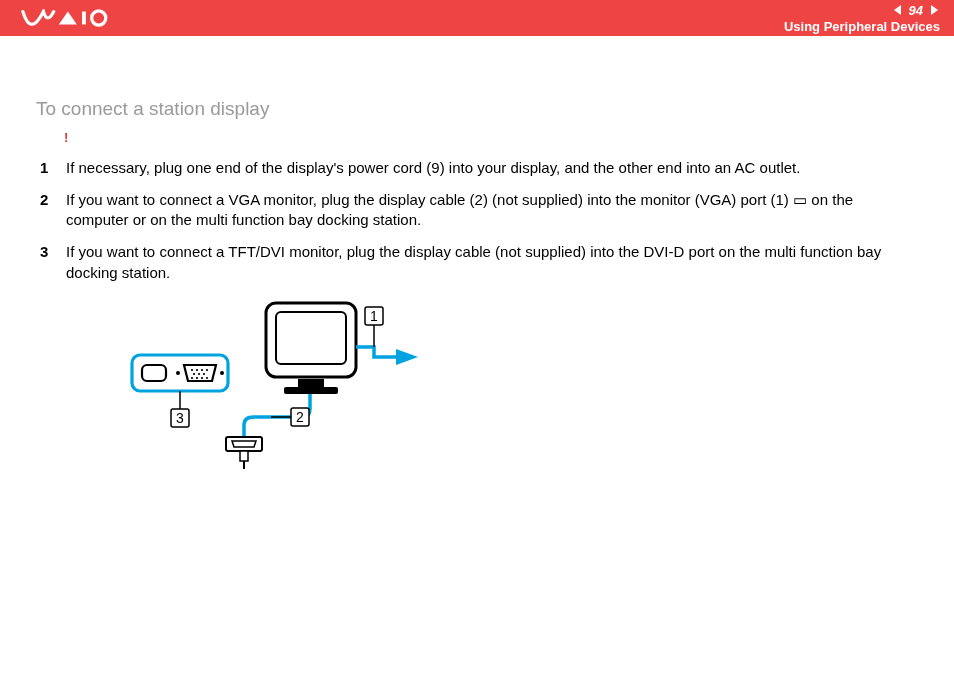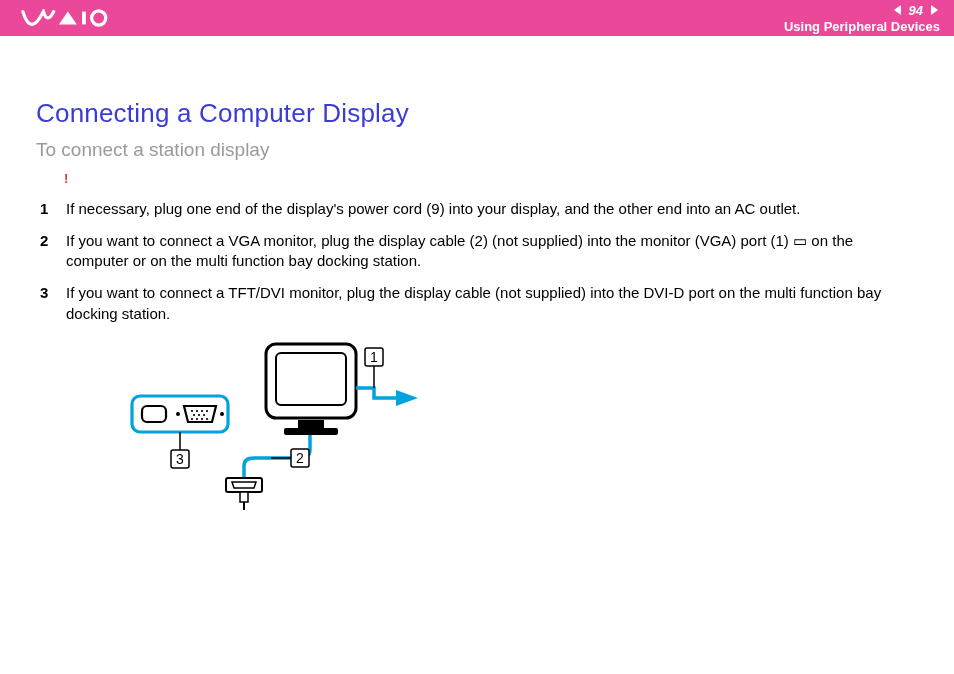--- a/index.html
+++ b/index.html
@@ -7,21 +7,21 @@
   body {
     width: 954px;
     height: 674px;
     font-family: Arial, Helvetica, sans-serif;
     background: #fff;
     color: #000;
     position: relative;
     overflow: hidden;
   }
   .header-bar {
-    background: #ec4899;
+    background: #ef4444;
     height: 36px;
     display: flex;
     align-items: center;
     justify-content: space-between;
     padding: 0 14px 0 18px;
   }
   .vaio-logo {
     display: flex;
     align-items: center;
   }
@@ -136,21 +136,20 @@
               <path d="M3 1 L10 6 L3 11 Z" fill="#fff"></path>
             </svg>
         </span>
       </div>
       <span class="section-name">Using Peripheral Devices</span>
     </div>
   </div>
 </div>
 
 <div class="content">
-  <h1 class="title">Connecting a Computer Display</h1>
   <h2 class="subtitle">To connect a station display</h2>
 
   <div class="warn-block">
     <span class="warn-bang">!</span>
   </div>
 
   <ol class="steps">
     <li>If necessary, plug one end of the display's power cord (9) into your display, and the other end into an AC outlet.</li>
     <li>If you want to connect a VGA monitor, plug the display cable (2) (not supplied) into the monitor (VGA) port (1) ▭ on the computer or on the multi function bay docking station.</li>
     <li>If you want to connect a TFT/DVI monitor, plug the display cable (not supplied) into the DVI-D port on the multi function bay docking station.</li>

